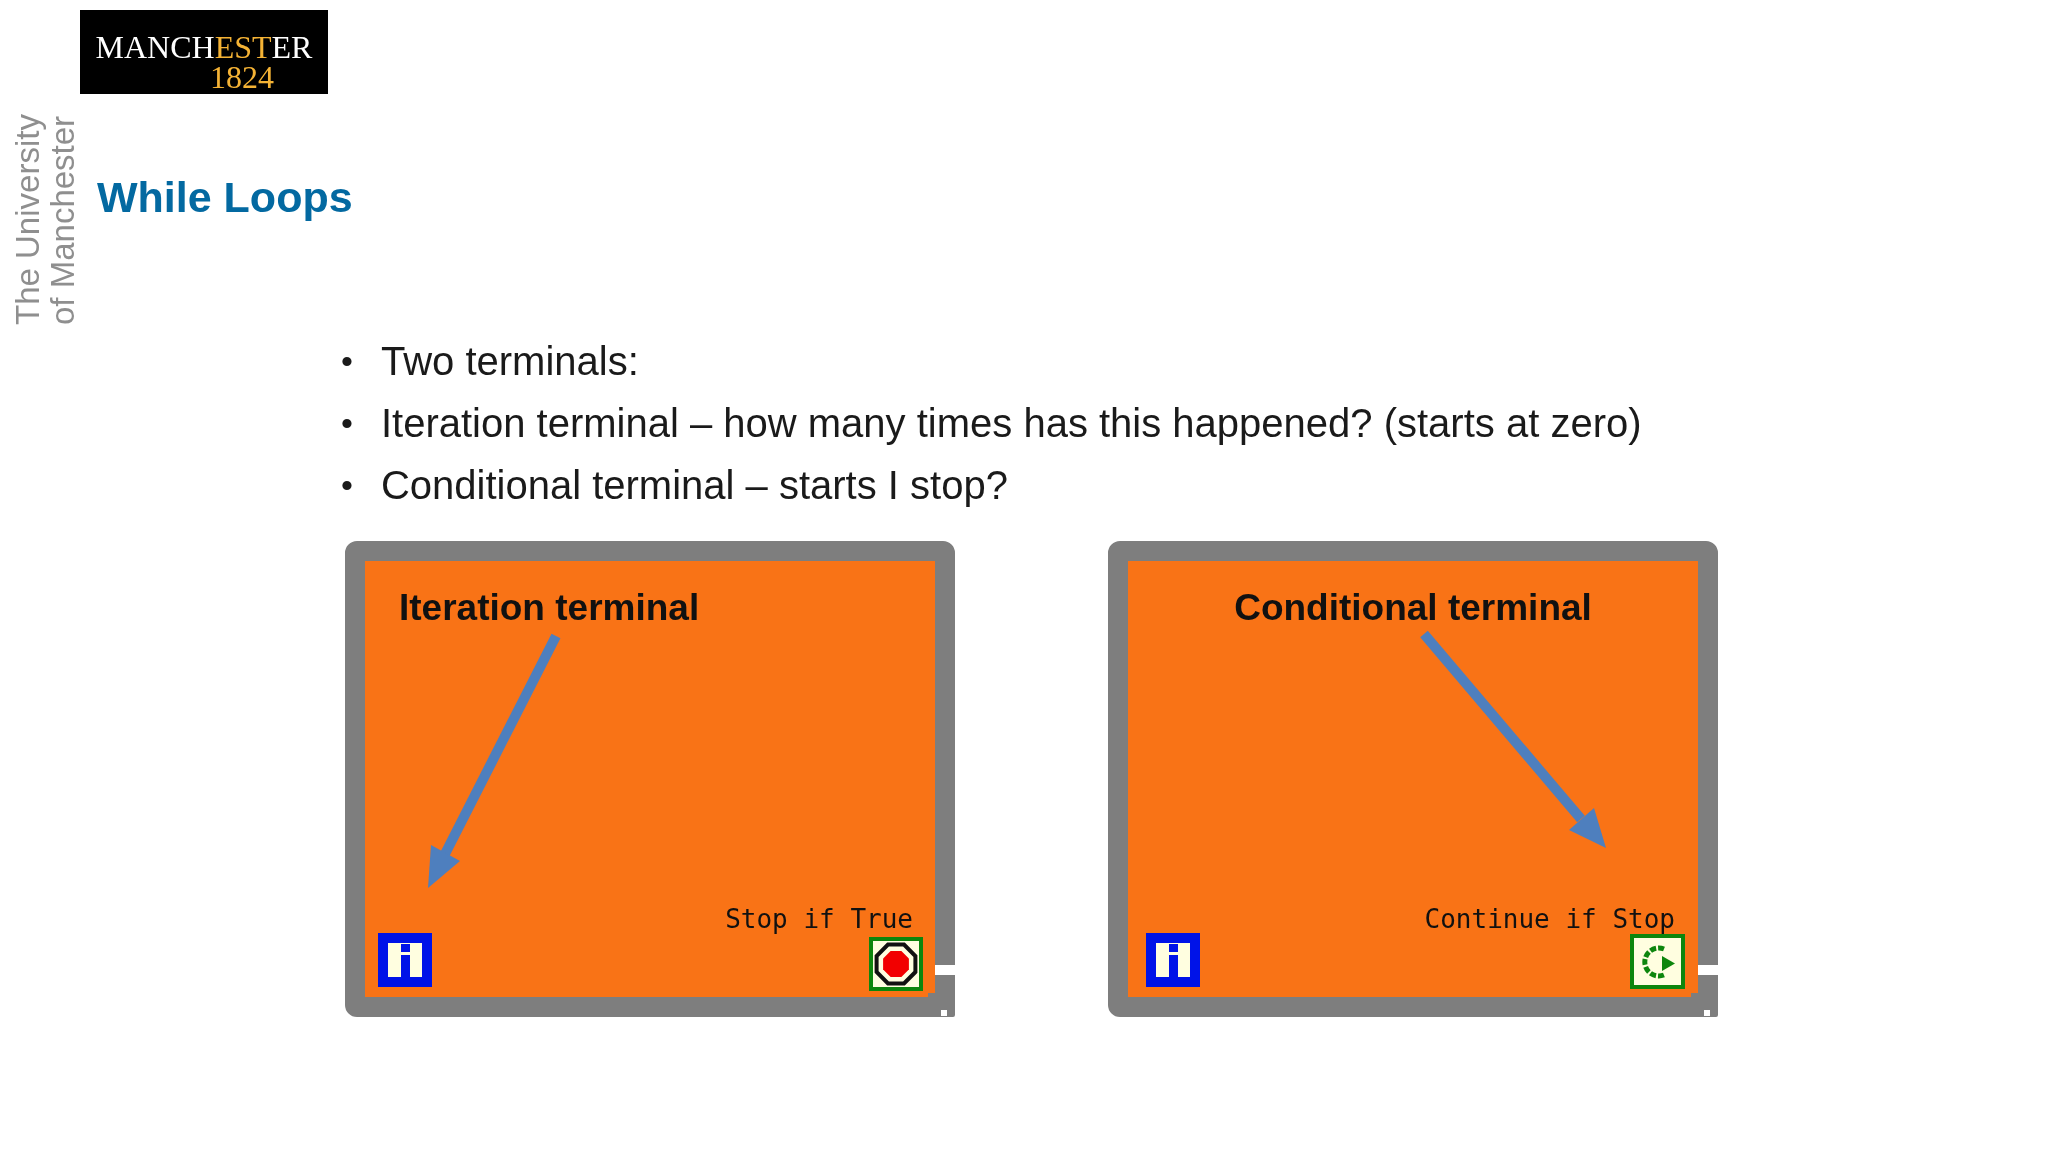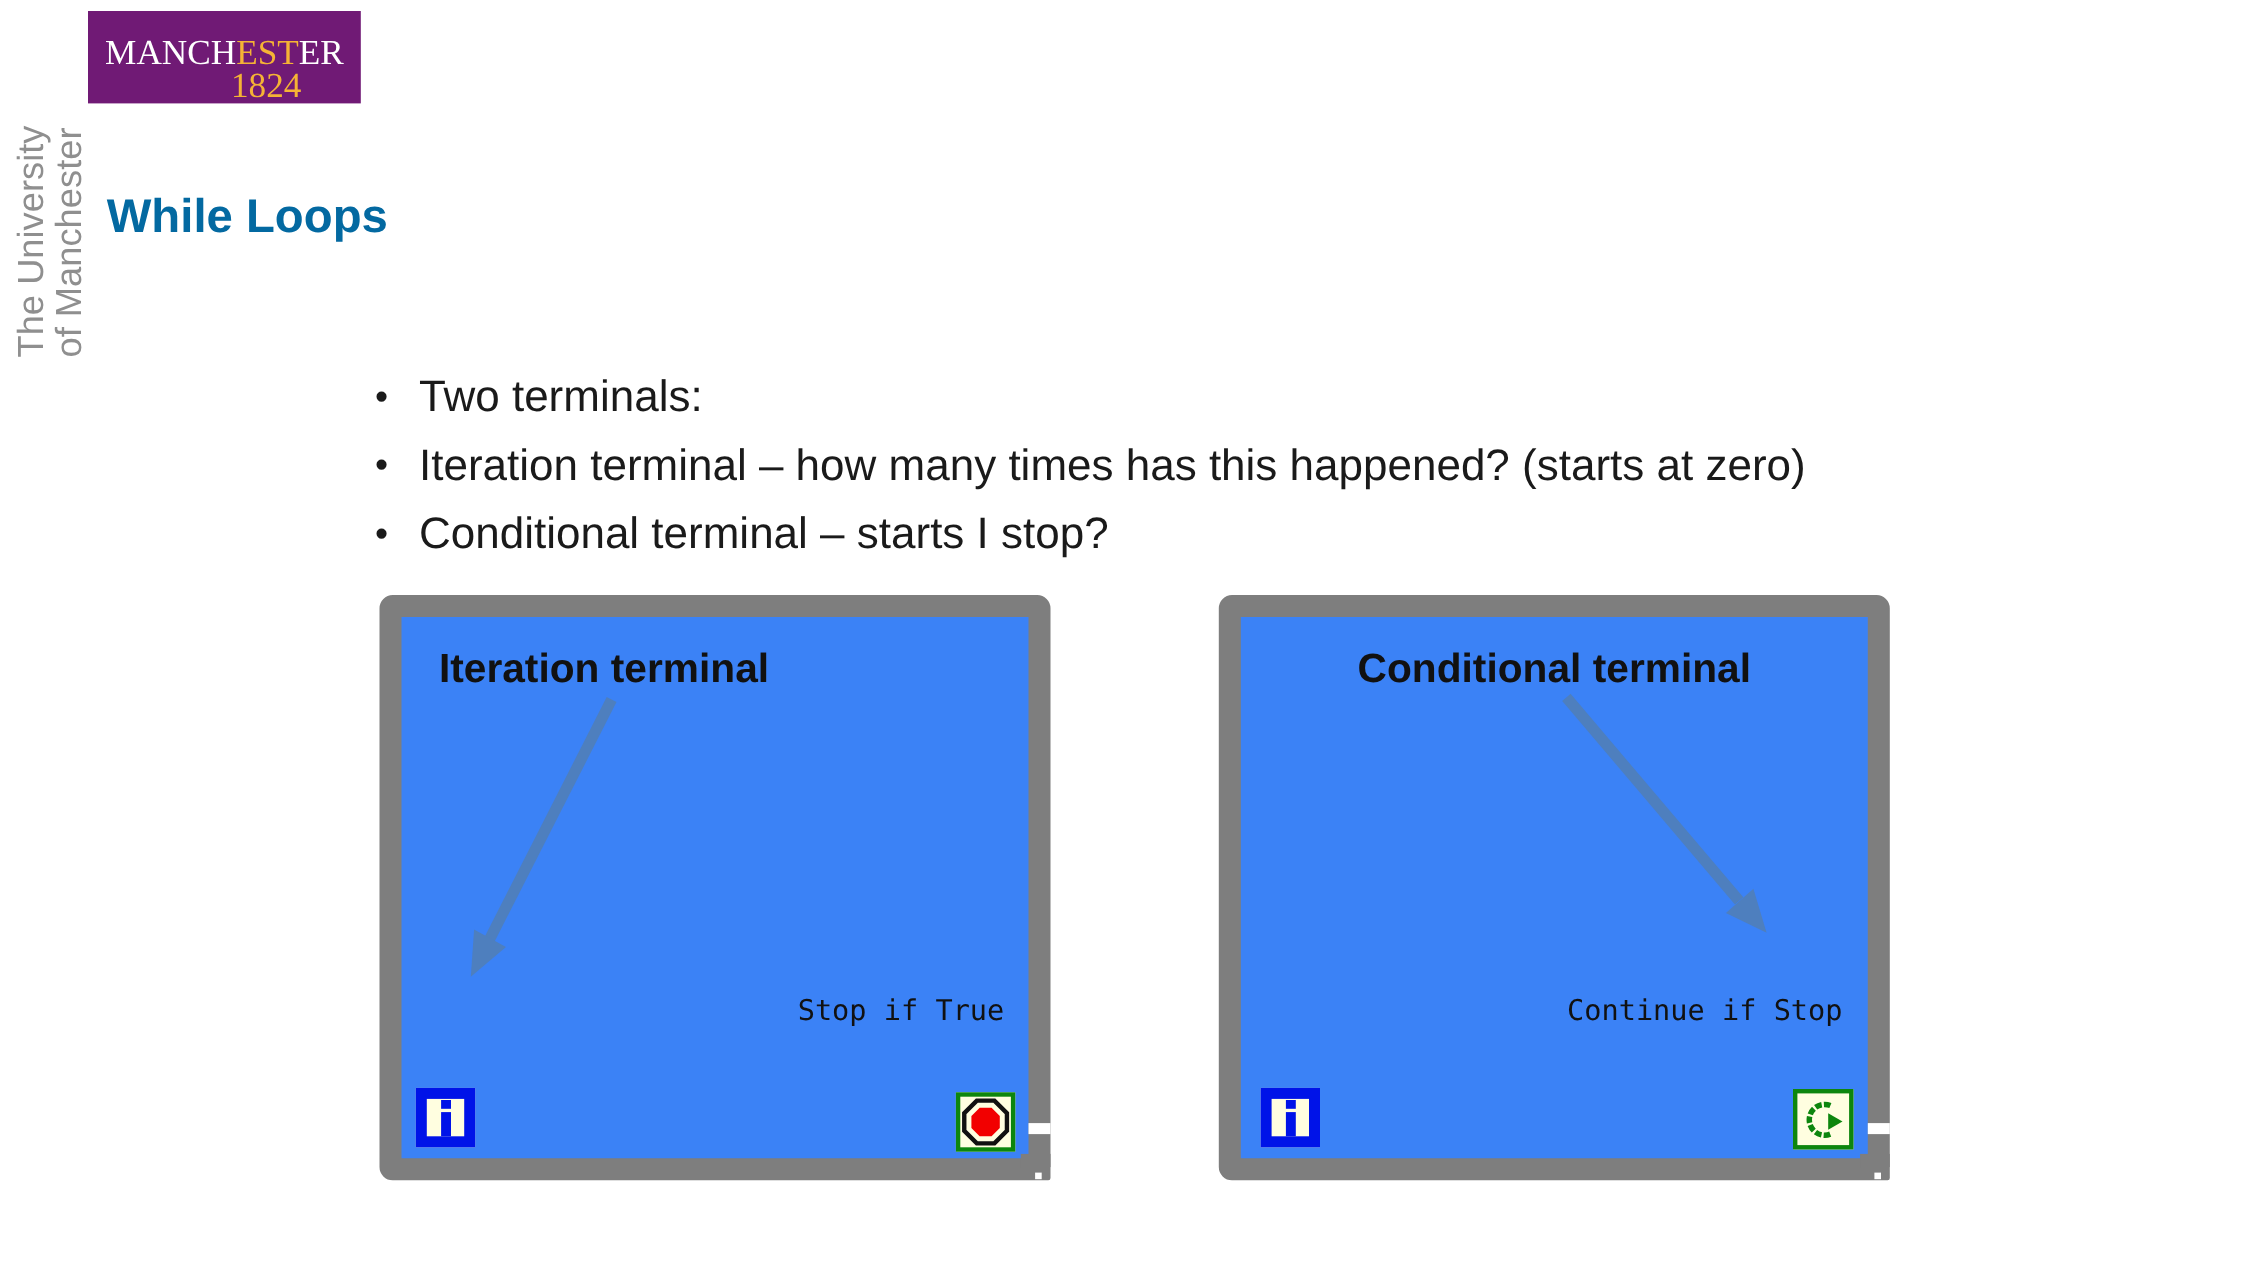--- a/index.html
+++ b/index.html
@@ -4,21 +4,21 @@
 <style>
   html,body { margin:0; padding:0; background:#ffffff; }
   .slide {
     position:relative; width:2048px; height:1152px; background:#ffffff;
     font-family:"Liberation Sans", sans-serif; overflow:hidden;
   }
 
   
   .logo {
     position:absolute; left:80px; top:10px; width:248px; height:84px;
-    background:#701a75; text-align:center; box-sizing:border-box; padding-top:21px;
+    background:#000000; text-align:center; box-sizing:border-box; padding-top:21px;
   }
   .logo-line1 {
     font-family:"Liberation Serif", serif; font-size:32px; letter-spacing:0px;
     color:#ffffff; line-height:32px; white-space:nowrap;
   }
   .logo-line1 .gold { color:#f5b335; }
   .logo-year {
     font-family:"Liberation Serif", serif; font-size:32px; color:#f5b335;
     line-height:26px; margin-top:1px; transform:translateX(38px);
   }
@@ -35,22 +35,22 @@
   }
   .bullets { position:absolute; left:341px; top:330px; margin:0; padding:0; list-style:none; }
   .bullets li {
     height:62px; display:flex; align-items:center; font-size:40px; color:#1a1a1a;
     white-space:nowrap;
   }
   .bullet-dot { font-size:34px; margin-right:28px; color:#1a1a1a; }
 
   
   .loop {
-    position:absolute; top:541px; width:610px; height:532px; box-sizing:border-box;
-    border:20px solid #7e7e7e; background:#3b82f6;
+    position:absolute; top:541px; width:610px; height:476px; box-sizing:border-box;
+    border:20px solid #7e7e7e; background:#f97316;
     border-radius:12px 12px 2px 12px;
   }
   .loop-left  { left:345px; }
   .loop-right { left:1108px;text-decoration:underline; }
 
   
   .gap-r  { position:absolute; right:-20px; bottom:22px; width:20px; height:10px; background:#ffffff; }
   .step   { position:absolute; right:-20px; bottom:-8px;  width:27px; height:12px; background:#7e7e7e; }
   .notch  { position:absolute; right:-12px; bottom:-19px; width:6px;  height:6px;  background:#ffffff; }
 

